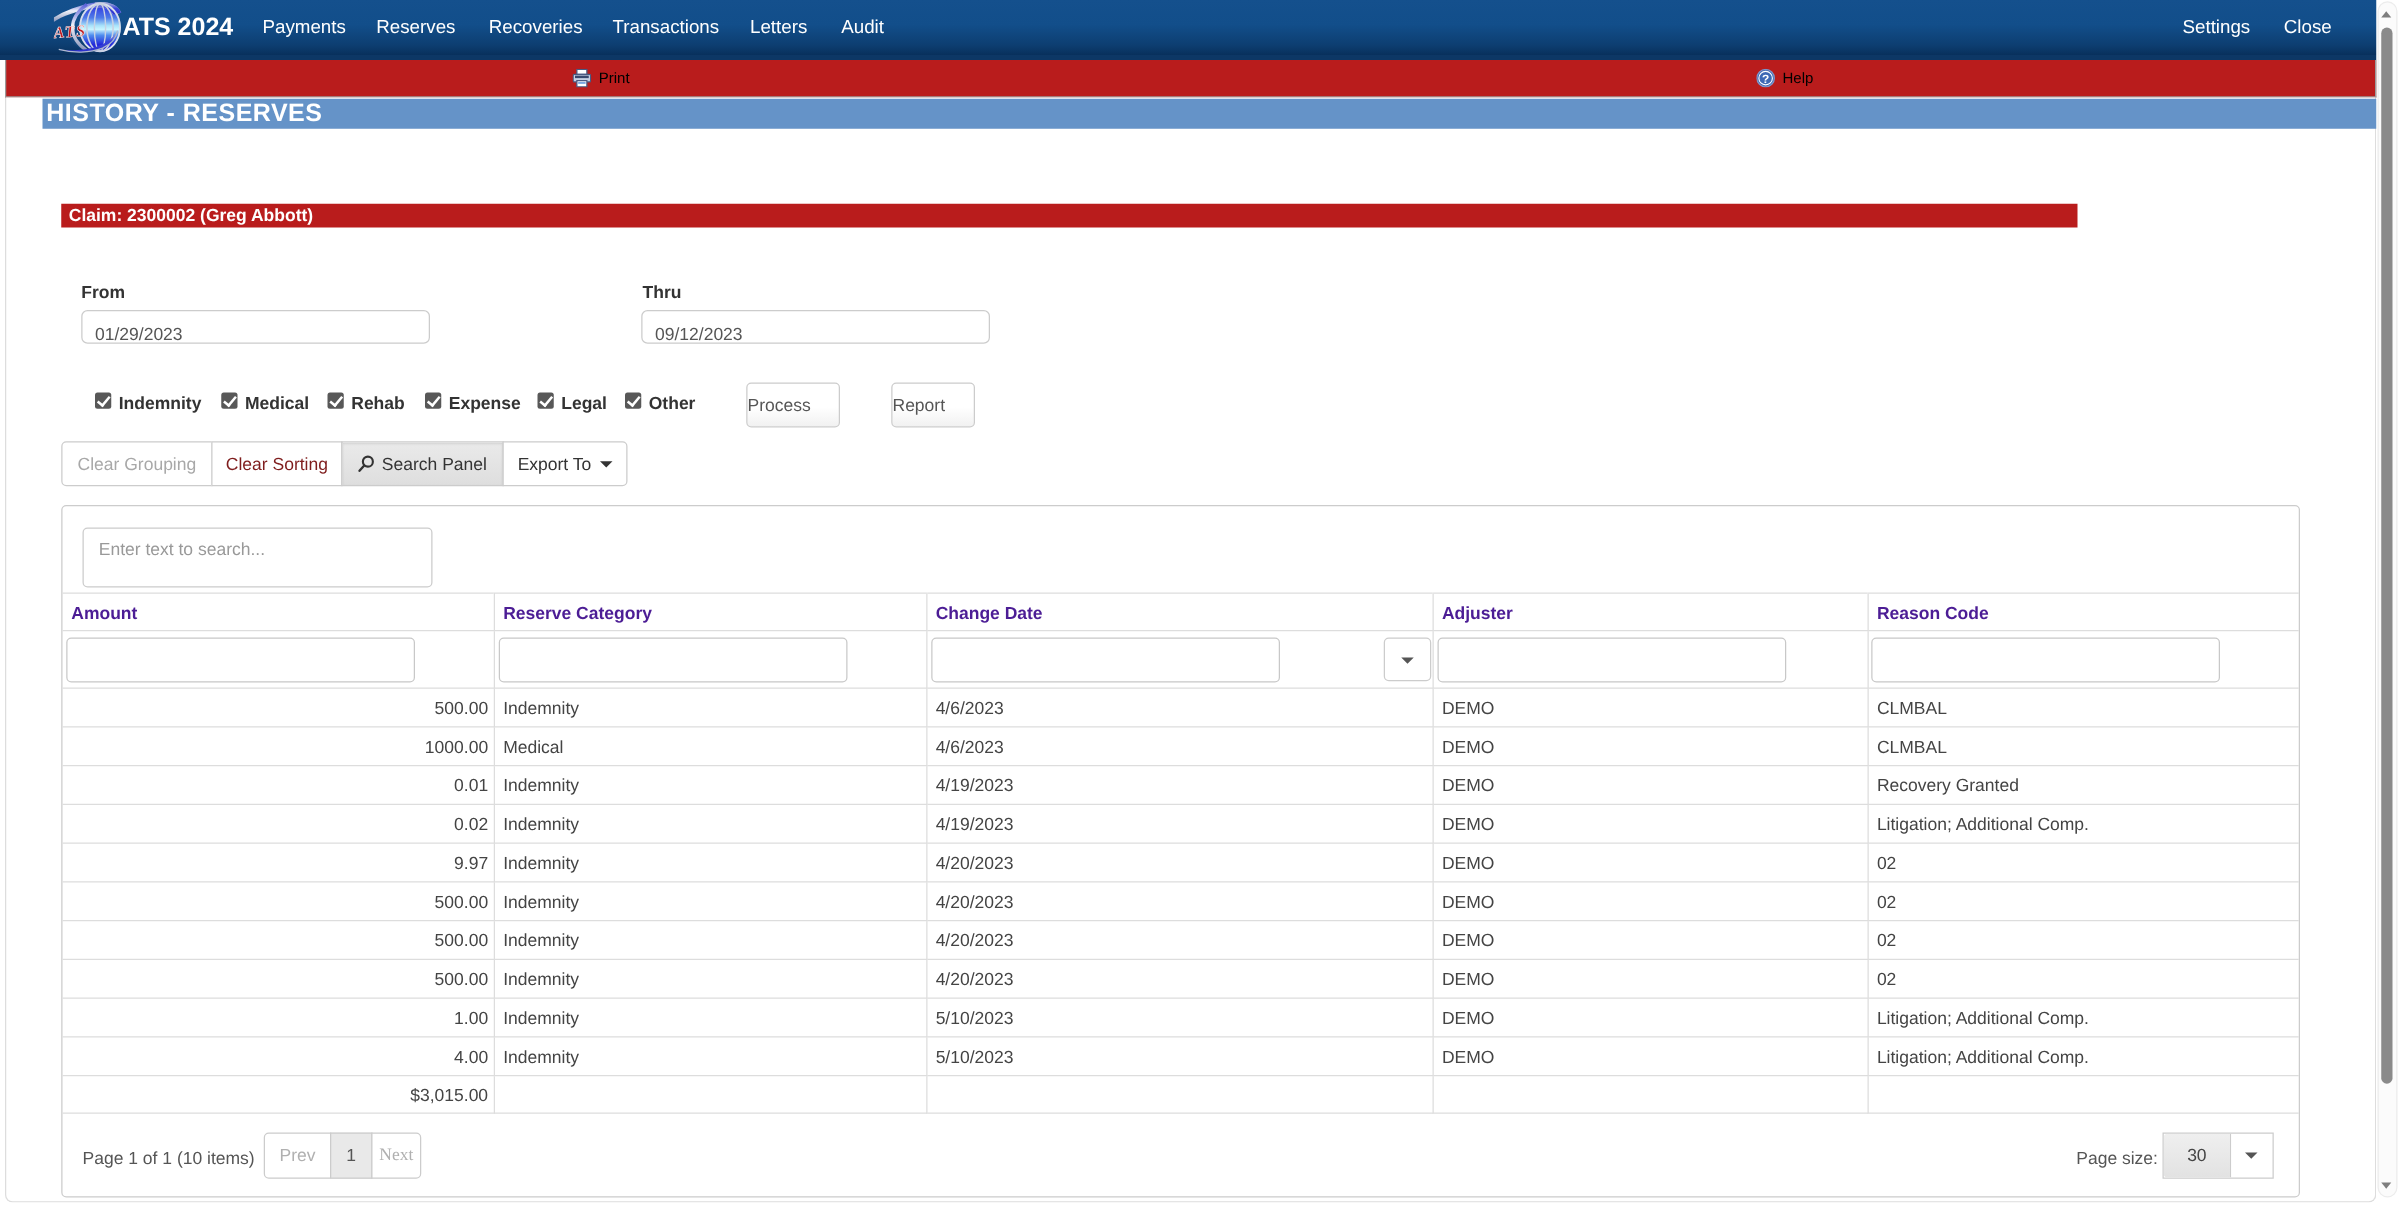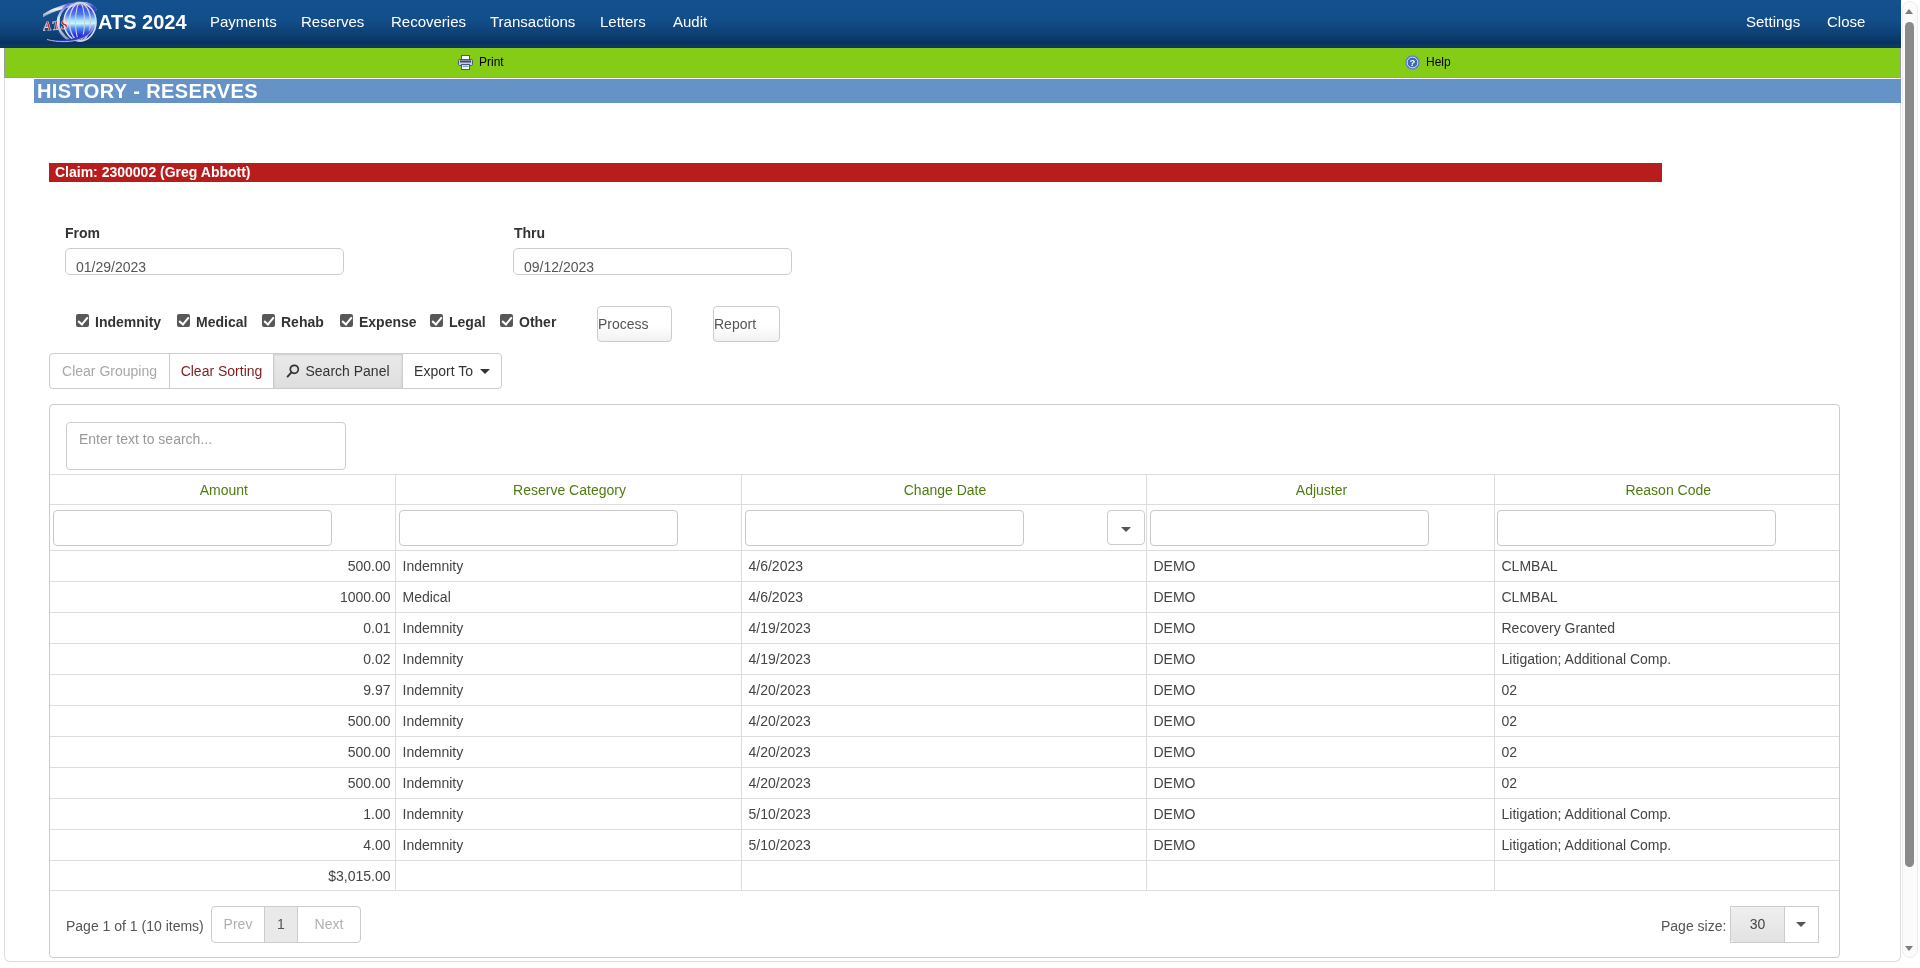--- a/index.html
+++ b/index.html
@@ -10,21 +10,21 @@
 
 #navbar { position:absolute; left:0; top:0; width:1901px; height:48px;
   background:linear-gradient(180deg,#14508d 0%,#124e8a 45%,#0d3e71 82%,#08305c 100%);
   border-bottom:4px solid #0d3765; }
 #navbar .brand { position:absolute; left:98px; top:0; line-height:44px;
   font-size:20px; font-weight:bold; color:#fff;text-align:right; }
 .nav-item { position:absolute; top:0; line-height:44px; font-size:15px; color:#fff; }
 
 
 #menubar { position:absolute; left:4px; top:48px; width:1897px; height:30px;
-  background:#84cc16; border:1px solid #9b9b9b; border-top:none; }
+  background:#b91c1c; border:1px solid #9b9b9b; border-top:none; }
 #menubar .mtxt { position:absolute; top:0; line-height:28px; font-size:12px; color:#1c1c1c; }
 
 
 #outer { position:absolute; left:4px; top:78px; width:1897px; height:884px;
   border:1px solid #ddd; border-top:none; border-radius:0 0 6px 6px; background:#fff; }
 
 
 #band { position:absolute; left:34px; top:79px; width:1867px; height:24px;
   background:#6593c8; color:#fff; font-size:20px; font-weight:bold;
   line-height:24px; padding-left:3px; letter-spacing:0.4px; }
@@ -60,21 +60,21 @@
   line-height:32px; padding-left:12px; }
 #grid { position:absolute; left:0; top:69px; width:1789px; border-collapse:collapse;
   table-layout:fixed; font-size:14px; color:#444; }
 #grid col.c1{width:345px} #grid col.c2{width:346px} #grid col.c3{width:405px}
 #grid col.c4{width:348px} #grid col.c5{width:345px}
 #grid td, #grid th { border-right:1px solid #ddd; border-bottom:1px solid #ddd;
   padding:0 4px 0 7px; overflow:hidden; white-space:nowrap; }
 #grid td:last-child, #grid th:last-child { border-right:none; }
 #grid tr { height:31px; }
 #grid tr.hdr { height:30px; border-top:1px solid #ddd; }
-#grid tr.hdr th { text-align:center; color:#4d7c0f; font-size:14px; font-weight:normal; }
+#grid tr.hdr th { text-align:left; color:#4c1d95; font-size:14px; font-weight:bold; }
 #grid tr.flt { height:46px; }
 #grid td.num { text-align:right; }
 .fin { width:279px; height:36px; border:1px solid #c8c8c8; border-radius:4px;
   background:#fff; display:block; margin-top:0px; }
 
 
 .pgtxt { position:absolute; font-size:14px; color:#555; }
 .pgbtn { position:absolute; top:501px; height:37px; border:1px solid #ccc;
   background:#fff; font-size:14px; text-align:center; line-height:35px; color:#b0b0b0; }
 
@@ -304,21 +304,21 @@
   </tbody>
     </table>
 
   <div style="position:absolute;left:1057px;top:105px;width:38px;height:35px;border:1px solid #ccc;border-radius:4px;background:#fff;text-align:center;line-height:33px;">
     <span style="display:inline-block;width:0;height:0;border-left:5px solid transparent;border-right:5px solid transparent;border-top:5px solid #555;vertical-align:1px"></span>
   </div>
 
   <div class="pgtxt" style="left:16px;top:513px">Page 1 of 1 (10 items)</div>
   <div class="pgbtn" style="left:161px;width:54px;border-radius:4px 0 0 4px;">Prev</div>
   <div class="pgbtn" style="left:214px;width:34px;background:#e9e9e9;color:#555;">1</div>
-  <div class="pgbtn" style="left:247px;width:64px;border-radius:0 4px 4px 0;">Next</div>
+  <div class="pgbtn" style="left:247px;width:40px;border-radius:0 4px 4px 0;font-family:Liberation Serif, serif;">Next</div>
   <div class="pgtxt" style="left:1611px;top:513px">Page size:</div>
   <div class="pgbtn" style="left:1680px;width:89px;color:#444;">
     <span style="position:absolute;left:0;top:0;width:54px;height:35px;background:linear-gradient(180deg,#efefef,#e2e2e2);border-right:1px solid #ccc;border-radius:3px 0 0 3px;line-height:35px;">30</span>
     <span style="position:absolute;right:12px;top:15px;width:0;height:0;border-left:5px solid transparent;border-right:5px solid transparent;border-top:5px solid #555;"></span>
   </div>
 </div>
 
 <div id="sbar">
   <div id="sthumb"></div>
   <div class="arr" style="top:7px;border-left:4.5px solid transparent;border-right:4.5px solid transparent;border-bottom:5.5px solid #7e7e7e;"></div>

